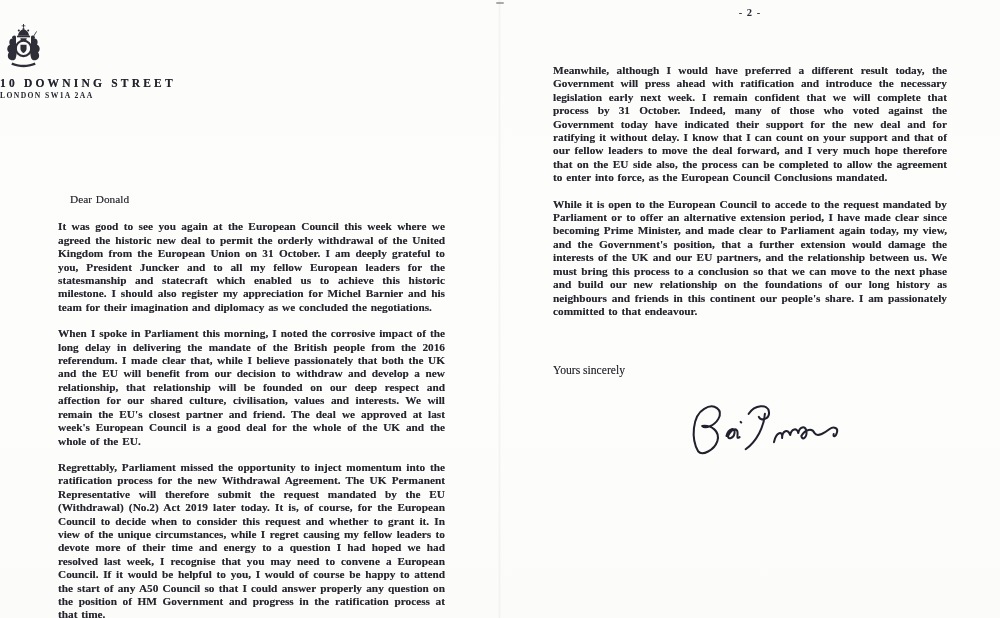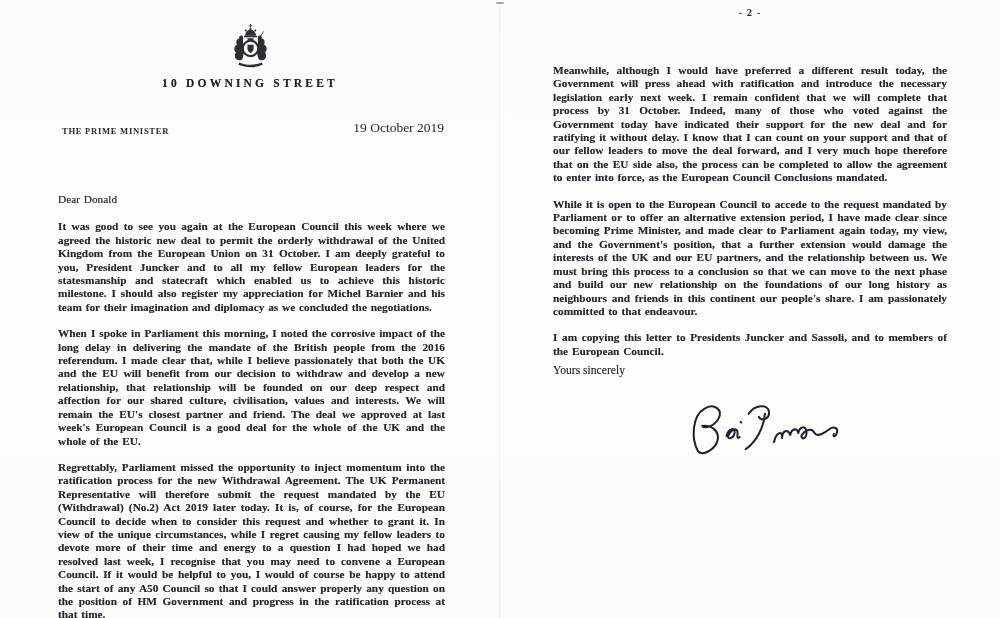--- a/index.html
+++ b/index.html
@@ -20,21 +20,21 @@
   #page2 { left: 500px; }
   .page-divider {
     position: absolute; left: 498px; top: 0; width: 3px; height: 618px;
     background: linear-gradient(to right, rgba(90,90,100,0.00), rgba(90,90,100,0.06), rgba(90,90,100,0.00));
   }
   .seam-mark {
     position: absolute; left: 496px; top: 2px; width: 8px; height: 2px;
     background: rgba(70,70,80,0.45); border-radius: 1px;
   }
   
-  .letterhead { position: absolute; left: 0; top: 24px; width: 500px; text-align: center; }
+  .letterhead { position: absolute; left: 0; top: 24px; width: 500px; }
   .crest { display: inline-block; }
   .street {
     margin-top: 4px; font-weight: bold; font-size: 11.5px;
     letter-spacing: 3.2px; color: #23232e;
     text-shadow: 0 0 0.5px rgba(35,35,46,0.6);
   }
   .city {
     margin-top: 2px; font-weight: bold; font-size: 7.6px;
     letter-spacing: 1.4px; color: #23232e;
   }
@@ -50,21 +50,21 @@
   
   .bodytext {
     position: absolute;
     font-size: 11.3px; line-height: 13.4px;
     text-align: justify; word-spacing: 1px;
     color: #26262e;
     text-shadow: 0 0 0.4px rgba(38,38,46,0.45);
   }
   #body1 { left: 58px; top: 193px; width: 387px; }
   #body2 { left: 53px; top: 64px;  width: 394px; }
-  .salutation { margin: 0 0 14px 0; text-align: left; }
+  .salutation { margin: 0 0 14px 12px; text-align: left; }
   p.para { margin: 0 0 13px 0; font-weight: bold; }
   
   .pagenum {
     position: absolute; left: 0; top: 7px; width: 500px;
     text-align: center; font-size: 10.5px; font-weight: bold;
     letter-spacing: 1px; color: #2a2a34;
   }
   .valediction {
     position: absolute; left: 53px; top: 364px; width: 394px;
     text-align: left; font-size: 11.6px; color: #26262e;
@@ -103,46 +103,42 @@
 
             <path d="M78,76 C84,74 85,66 81,60 C87,56 85,46 79,44 C82,38 79,30 73,31 C74,25 68,22 66,27 L66,40 C63,52 64,66 67,74 C70,78 74,78 78,76 Z"></path>
             <circle cx="71" cy="28.5" r="3.2"></circle>
             <path d="M71,27 L77.5,16.5" fill="none" stroke="#2e2e38" stroke-width="1.8" stroke-linecap="round"></path>
 
             <path d="M26,82 C40,88.5 60,88.5 74,82 L76,87 C58,94 42,94 24,87 Z"></path>
           </g>
         </svg>
       </span>
       <div class="street">10 DOWNING STREET</div>
+      <div class="city">LONDON SW1A 2AA</div>
     </div>
 
-    <div class="header-row">
-      <span class="sender">THE PRIME MINISTER</span>
-      <span class="date">19 October 2019</span>
-    </div>
 
     <div class="bodytext" id="body1">
       <p class="salutation">Dear Donald</p>
       <p class="para">It was good to see you again at the European Council this week where we agreed the historic new deal to permit the orderly withdrawal of the United Kingdom from the European Union on 31 October. I am deeply grateful to you, President Juncker and to all my fellow European leaders for the statesmanship and statecraft which enabled us to achieve this historic milestone. I should also register my appreciation for Michel Barnier and his team for their imagination and diplomacy as we concluded the negotiations.</p>
       <p class="para">When I spoke in Parliament this morning, I noted the corrosive impact of the long delay in delivering the mandate of the British people from the 2016 referendum. I made clear that, while I believe passionately that both the UK and the EU will benefit from our decision to withdraw and develop a new relationship, that relationship will be founded on our deep respect and affection for our shared culture, civilisation, values and interests. We will remain the EU's closest partner and friend. The deal we approved at last week's European Council is a good deal for the whole of the UK and the whole of the EU.</p>
       <p class="para">Regrettably, Parliament missed the opportunity to inject momentum into the ratification process for the new Withdrawal Agreement. The UK Permanent Representative will therefore submit the request mandated by the EU (Withdrawal) (No.2) Act 2019 later today. It is, of course, for the European Council to decide when to consider this request and whether to grant it. In view of the unique circumstances, while I regret causing my fellow leaders to devote more of their time and energy to a question I had hoped we had resolved last week, I recognise that you may need to convene a European Council. If it would be helpful to you, I would of course be happy to attend the start of any A50 Council so that I could answer properly any question on the position of HM Government and progress in the ratification process at that time.</p>
     </div>
   </div>
 
   <div class="page-divider"></div>
   <div class="seam-mark"></div>
 
   <div class="page" id="page2">
 
     <div class="pagenum">- 2 -</div>
 
     <div class="bodytext" id="body2">
       <p class="para">Meanwhile, although I would have preferred a different result today, the Government will press ahead with ratification and introduce the necessary legislation early next week. I remain confident that we will complete that process by 31 October. Indeed, many of those who voted against the Government today have indicated their support for the new deal and for ratifying it without delay. I know that I can count on your support and that of our fellow leaders to move the deal forward, and I very much hope therefore that on the EU side also, the process can be completed to allow the agreement to enter into force, as the European Council Conclusions mandated.</p>
       <p class="para">While it is open to the European Council to accede to the request mandated by Parliament or to offer an alternative extension period, I have made clear since becoming Prime Minister, and made clear to Parliament again today, my view, and the Government's position, that a further extension would damage the interests of the UK and our EU partners, and the relationship between us. We must bring this process to a conclusion so that we can move to the next phase and build our new relationship on the foundations of our long history as neighbours and friends in this continent our people's share. I am passionately committed to that endeavour.</p>
-      <p class="para">I am copying this letter to Presidents Juncker and Sassoli, and to members of the European Council.</p>
     </div>
 
     <div class="valediction">Yours sincerely</div>
 
     <div class="signature-wrap">
       <svg width="172" height="60" viewBox="0 0 170 58" aria-hidden="true">
         <g fill="none" stroke="#20202e" stroke-width="2" stroke-linecap="round" stroke-linejoin="round">
 
           <path d="M10,50 C3,38 4,15 16,8 C26,2 35,9 30,18 C26,25 17,28 14,25 C23,24 32,30 29,40 C26,49 14,55 10,50"></path>
 

